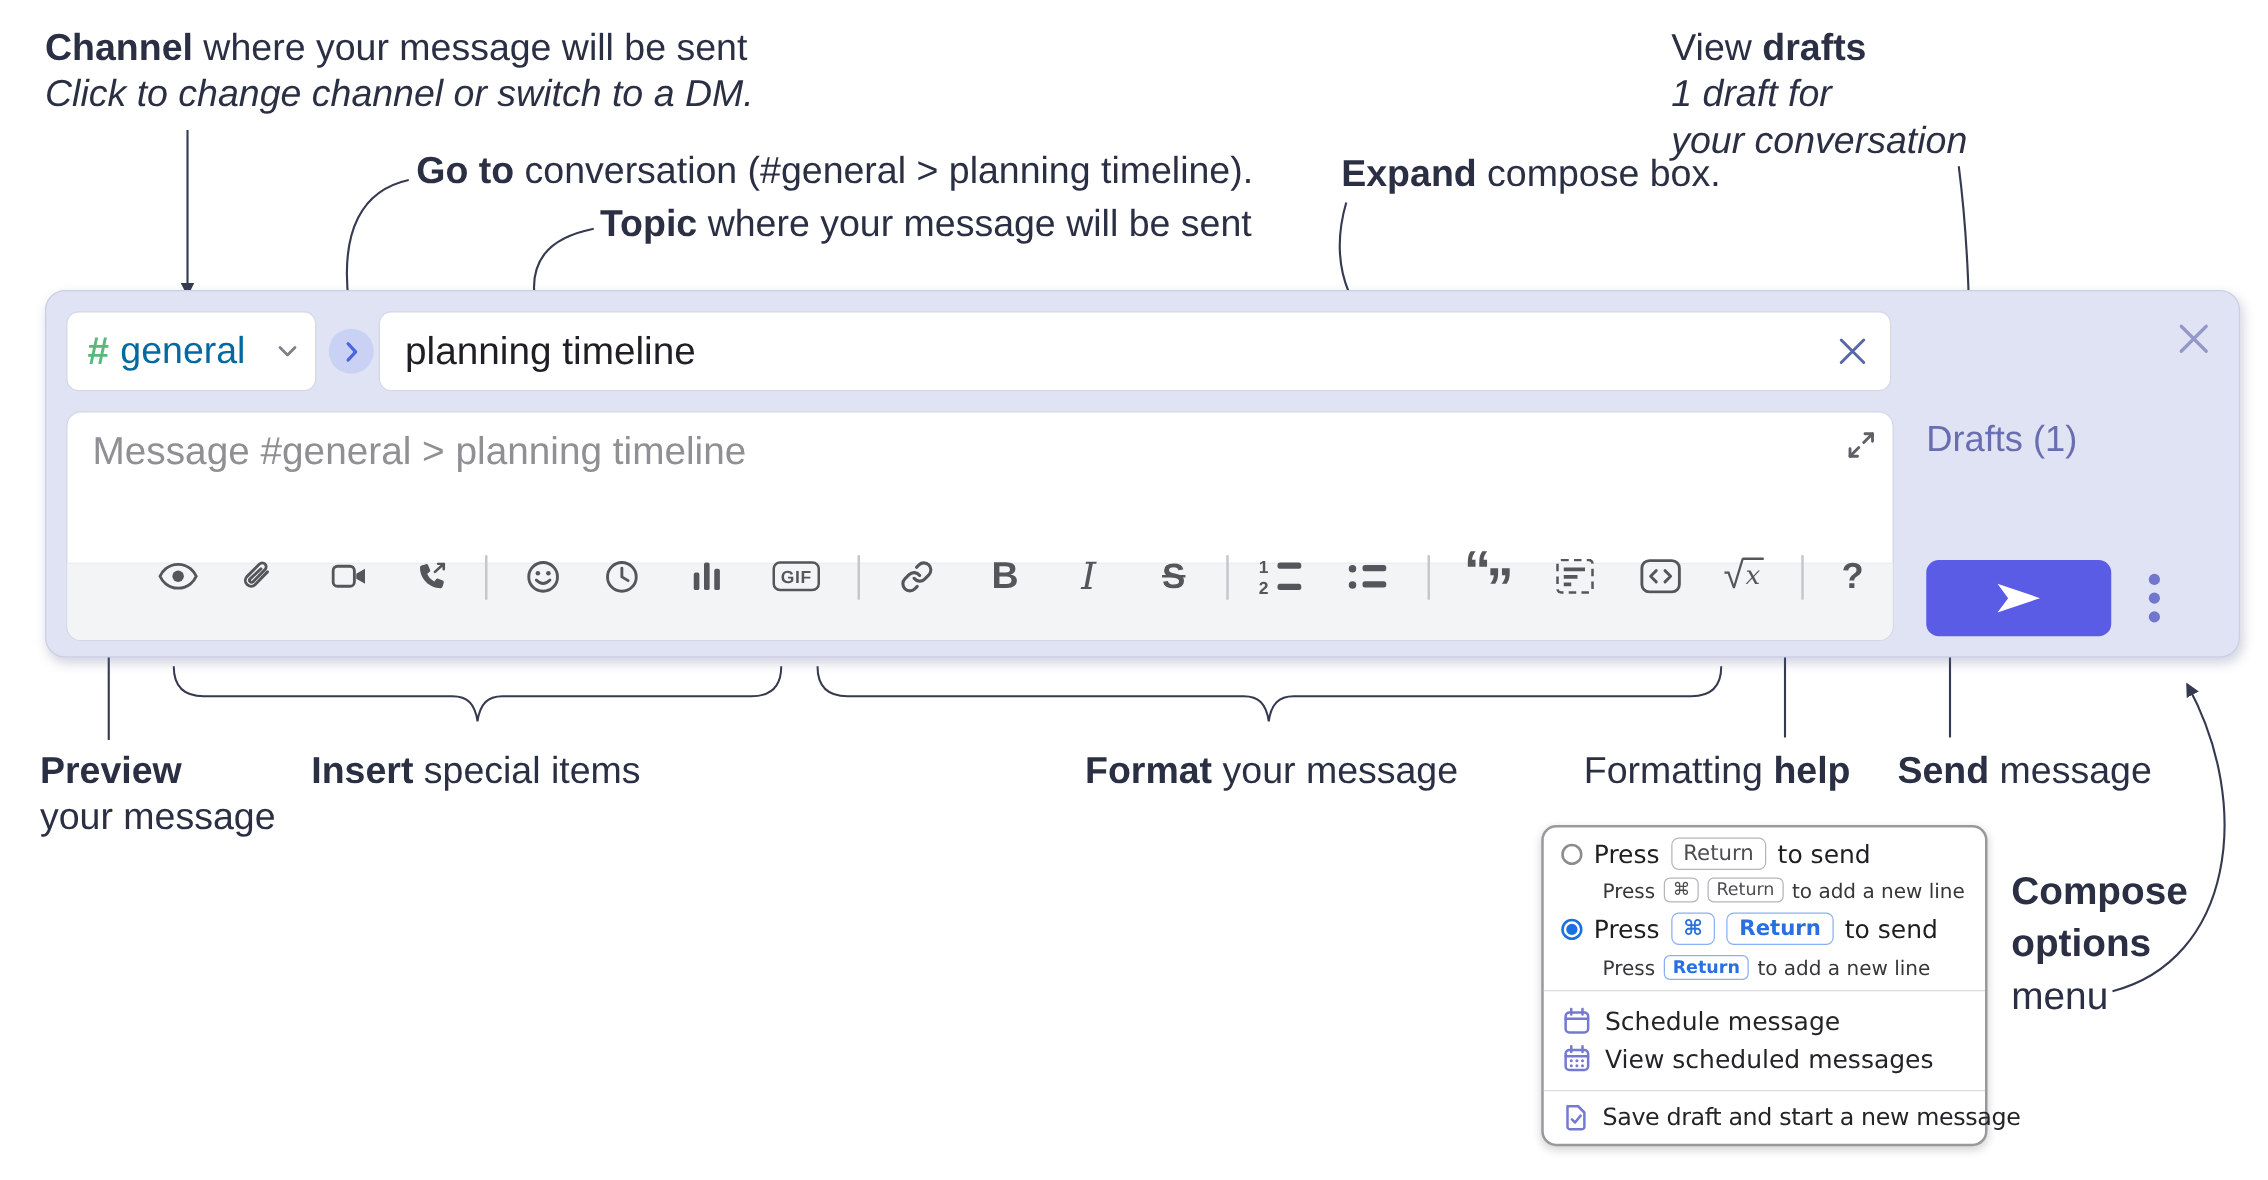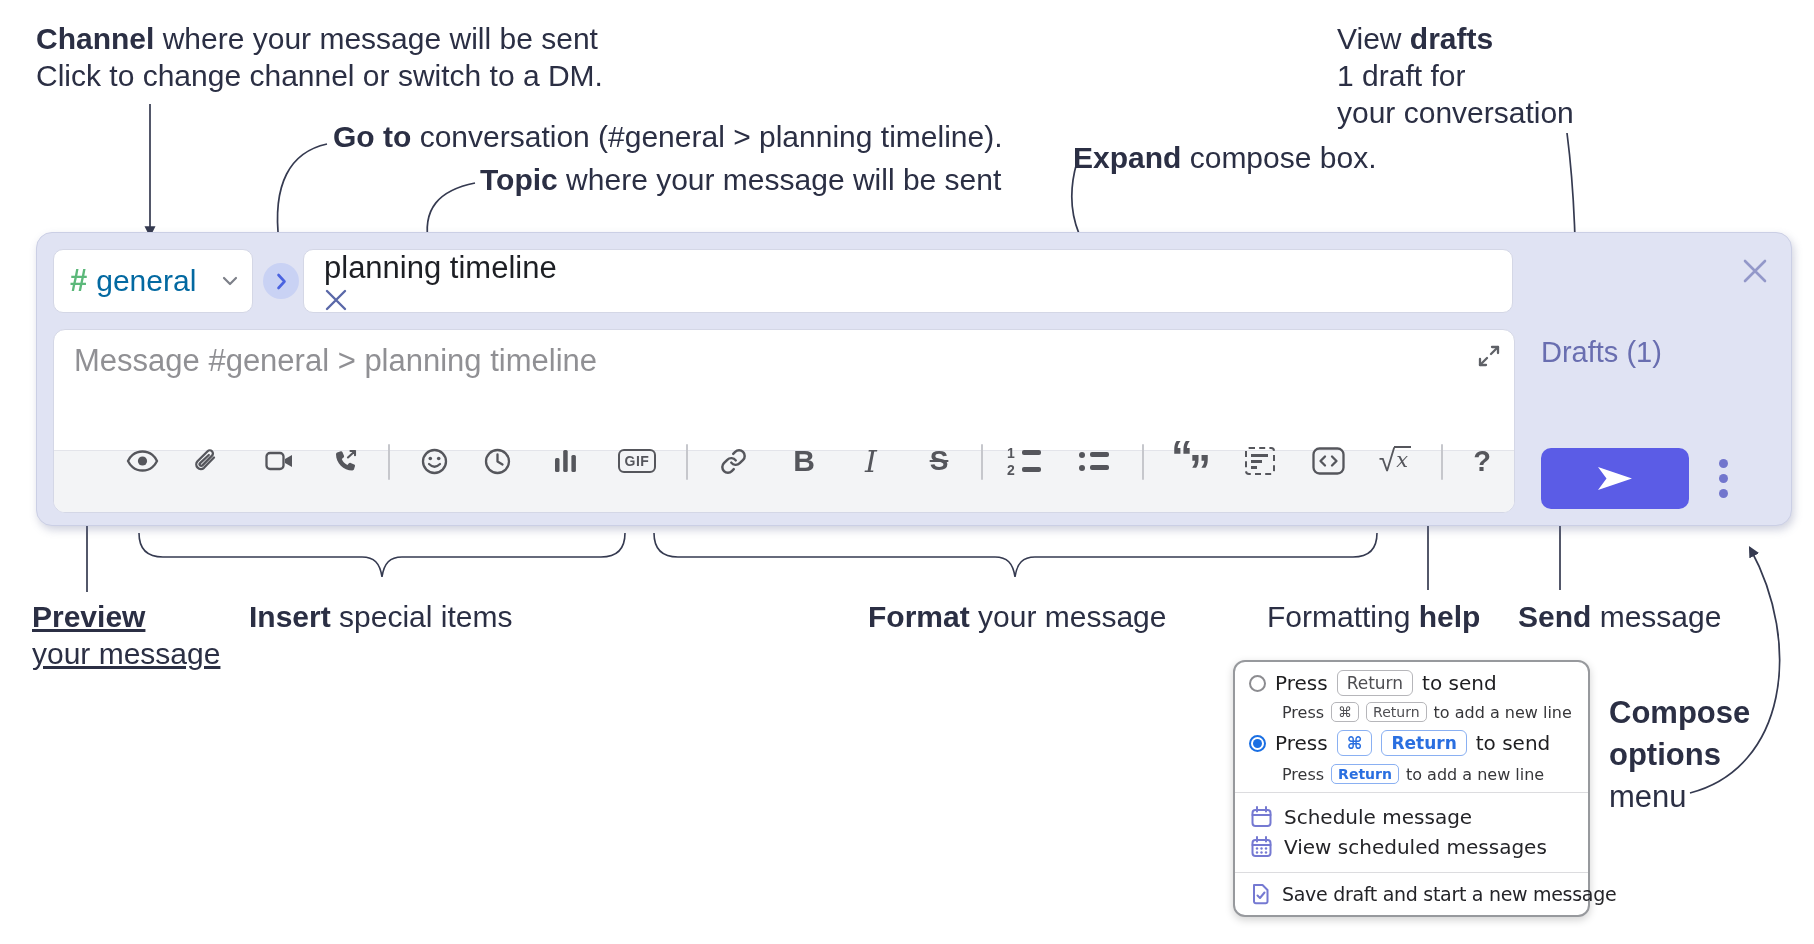--- a/index.html
+++ b/index.html
@@ -1,31 +1,31 @@
 <!DOCTYPE html>
 <html><head>
 <meta charset="utf-8">
 <style>
   html,body{margin:0;padding:0;background:#fff;}
   .page{position:relative;width:1814px;height:944px;background:#fff;overflow:hidden;
         font-family:"Liberation Sans","DejaVu Sans",sans-serif;color:#2b2f44;}
   .note{position:absolute;font-size:30px;line-height:37px;color:#2b2f44;white-space:nowrap;}
   .b{font-weight:700;}
-  .it{}
+  .it{font-style:italic;}
   
   .compose{position:absolute;left:36px;top:232px;width:1754px;height:292px;background:#e0e3f3;
            border:1px solid #cbcfe5;border-radius:16px;box-shadow:2px 4px 9px rgba(100,105,150,.3);}
   .pill{position:absolute;left:16px;top:16px;width:200px;height:64px;background:#fff;border:1px solid #d4d7e6;
         border-radius:10px;display:flex;align-items:center;padding:0 14px 0 16px;box-sizing:border-box;}
   .hash{font-size:31px;font-weight:700;color:#5cb87a;margin-right:9px;}
   .chname{font-size:30px;color:#0369a1;flex:1;}
   .circlebtn{position:absolute;left:226px;top:30px;width:36px;height:36px;border-radius:50%;
              background:#c9d2f4;display:flex;align-items:center;justify-content:center;}
   .topic{position:absolute;left:266px;top:16px;width:1210px;height:64px;background:#fff;border:1px solid #d4d7e6;
-         border-radius:10px;display:flex;padding:0 18px 0 20px;box-sizing:border-box;flex-direction:column;}
+         border-radius:10px;display:flex;align-items:center;padding:0 18px 0 20px;box-sizing:border-box;}
   .topictext{font-size:31px;color:#1d1f24;flex:1;}
   .msgblock{position:absolute;left:16px;top:96px;width:1462px;height:184px;background:#ffffff;
             border:1px solid #d4d7e6;border-radius:12px;box-sizing:border-box;}
   .placeholder{position:absolute;left:20px;top:13px;font-size:31px;color:#909094;}
   .expandic{position:absolute;right:12px;top:13px;width:26px;height:26px;color:#5f6167;}
   .toolbar{position:absolute;left:0px;bottom:0px;width:100%;height:61px;background:#f3f4f6;
            border-top:1px solid #e3e4ea;border-radius:0 0 11px 11px;}
   .tbi{position:absolute;top:-12px;width:44px;height:44px;display:flex;align-items:center;justify-content:center;
        color:#55565c;}
   .tbd{position:absolute;top:-7px;width:2px;height:36px;background:#c6c7cc;border-radius:1px;}
@@ -107,21 +107,21 @@
   </div>
 
   <div class="note" style="left:333px;top:118px;">
     <span class="b">Go to</span><span> conversation (#general &gt; planning timeline).</span>
   </div>
 
   <div class="note" style="left:480px;top:161px;">
     <span class="b">Topic</span><span> where your message will be sent</span>
   </div>
 
-  <div class="note" style="left:1073px;top:121px;margin-top:18px;">
+  <div class="note" style="left:1073px;top:121px;">
     <span class="b">Expand</span><span> compose box.</span>
   </div>
 
   <div class="note" style="left:1337px;top:20px;">
     <div><span>View </span><span class="b">drafts</span></div>
     <div class="it">1 draft for</div>
     <div class="it">your conversation</div>
   </div>
 
   <div class="compose">
@@ -295,21 +295,21 @@
       </svg>
     </div>
 
     <div class="ellipsis">
       <span class="edot"></span>
       <span class="edot"></span>
       <span class="edot"></span>
     </div>
   </div>
 
-  <div class="note" style="left:32px;top:598px;text-decoration:underline;">
+  <div class="note" style="left:32px;top:598px;">
     <div class="b">Preview</div>
     <div>your message</div>
   </div>
 
   <div class="note" style="left:868px;top:598px;">
     <span class="b">Format</span><span> your message</span>
   </div>
 
   <div class="note" style="left:249px;top:598px;">
     <span class="b">Insert</span><span> special items</span>

